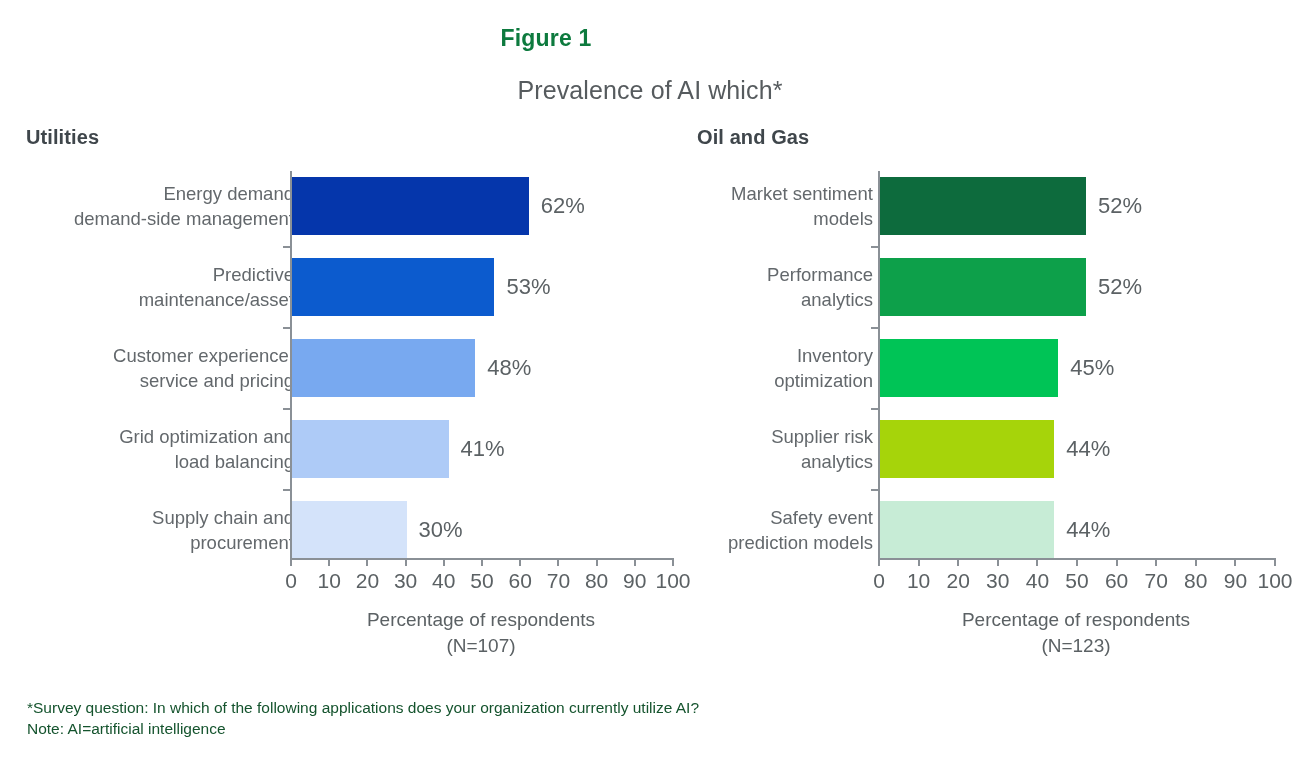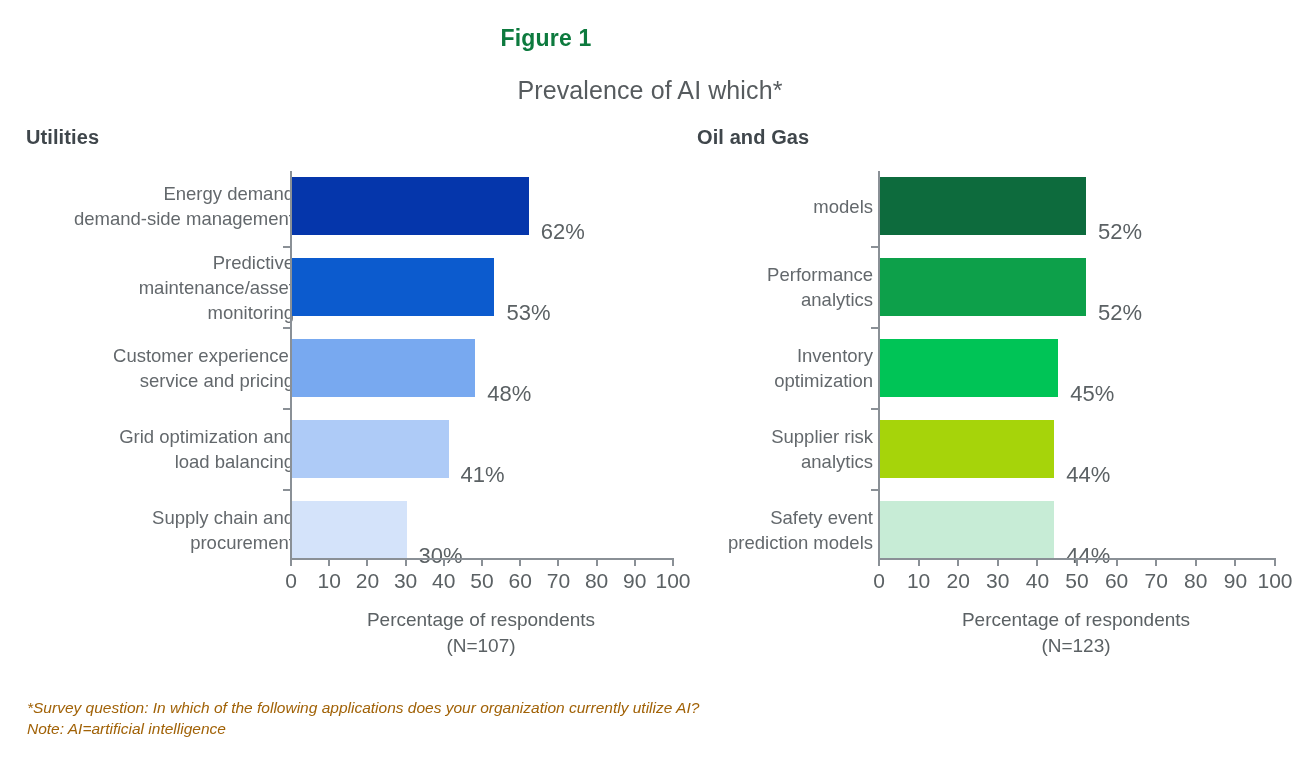--- a/index.html
+++ b/index.html
@@ -97,21 +97,20 @@
     top: 0;
     height: 58px;
   }
   .bar-value {
     position: absolute;
     top: 50%;
     transform: translateY(-50%);
     font-size: 22px;
     color: #5b6164;
     white-space: nowrap;
-    margin-top: 26px;
   }
 
   
   .y-axis {
     position: absolute;
     top: -6px;
     width: 2px;
     background: #8a9096;
   }
   .plot-left  .y-axis { left: 264px; height: 387px; }
@@ -161,23 +160,22 @@
   .plot-left  .axis-title { left: 264px; width: 382px; }
   .plot-right .axis-title { left: 181px; width: 396px; }
 
   
   .footnotes {
     position: absolute;
     left: 27px;
     top: 697px;
     font-size: 15.5px;
     line-height: 21px;
-    color: #a16207;
+    color: #14532d;
     font-family: "Liberation Sans", sans-serif;
-    font-style: italic;
   }
   .footnote-line { white-space: nowrap; }
 </style>
 </head>
 <body>
 
 <div class="fig-title">Figure 1</div>
 <div class="fig-subtitle">Prevalence of AI which*</div>
 
 <div class="panel panel-left">
@@ -189,21 +187,20 @@
             <div>Energy demand</div>
             <div>demand-side management</div>
           </div>
           <div class="bar" style="left: 266px; width: 236.84px; background: rgb(5, 54, 171);"></div>
           <div class="bar-value" style="left: 514.84px;">62%</div>
         </div>
         <div class="row" style="top: 81px;">
           <div class="cat-label">
             <div>Predictive</div>
             <div>maintenance/asset</div>
-            <div>monitoring</div>
           </div>
           <div class="bar" style="left: 266px; width: 202.46px; background: rgb(12, 91, 206);"></div>
           <div class="bar-value" style="left: 480.46px;">53%</div>
         </div>
         <div class="row" style="top: 162px;">
           <div class="cat-label">
             <div>Customer experience,</div>
             <div>service and pricing</div>
           </div>
           <div class="bar" style="left: 266px; width: 183.36px; background: rgb(120, 169, 240);"></div>
@@ -260,20 +257,21 @@
       <div class="x-tick-label" style="left: 647px;">100</div>
     </div>
 </div>
 
 <div class="panel panel-right">
   <div class="panel-heading">Oil and Gas</div>
   <div class="plot plot-right">
     <div class="rows" id="rows-1">
         <div class="row" style="top: 0px;">
           <div class="cat-label">
+            <div>Market sentiment</div>
             <div>models</div>
           </div>
           <div class="bar" style="left: 183px; width: 205.92px; background: rgb(13, 107, 61);"></div>
           <div class="bar-value" style="left: 400.92px;">52%</div>
         </div>
         <div class="row" style="top: 81px;">
           <div class="cat-label">
             <div>Performance</div>
             <div>analytics</div>
           </div>

